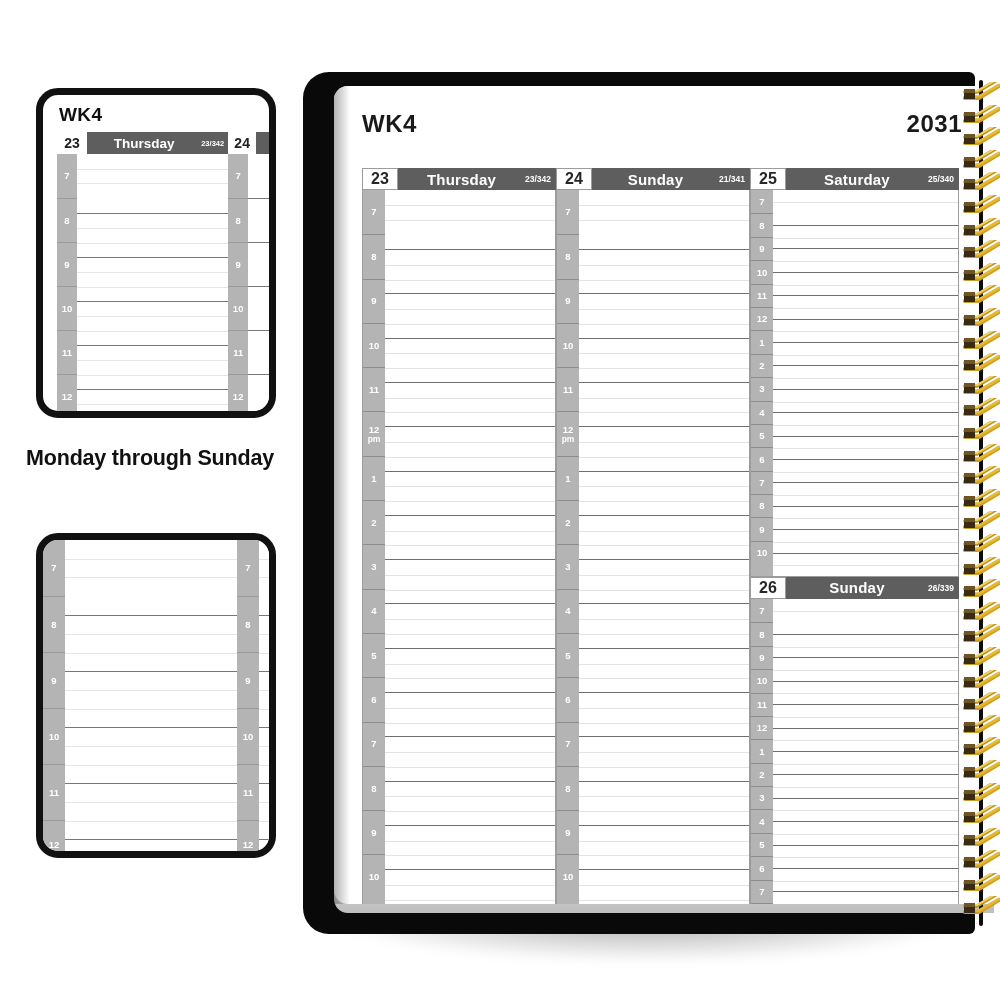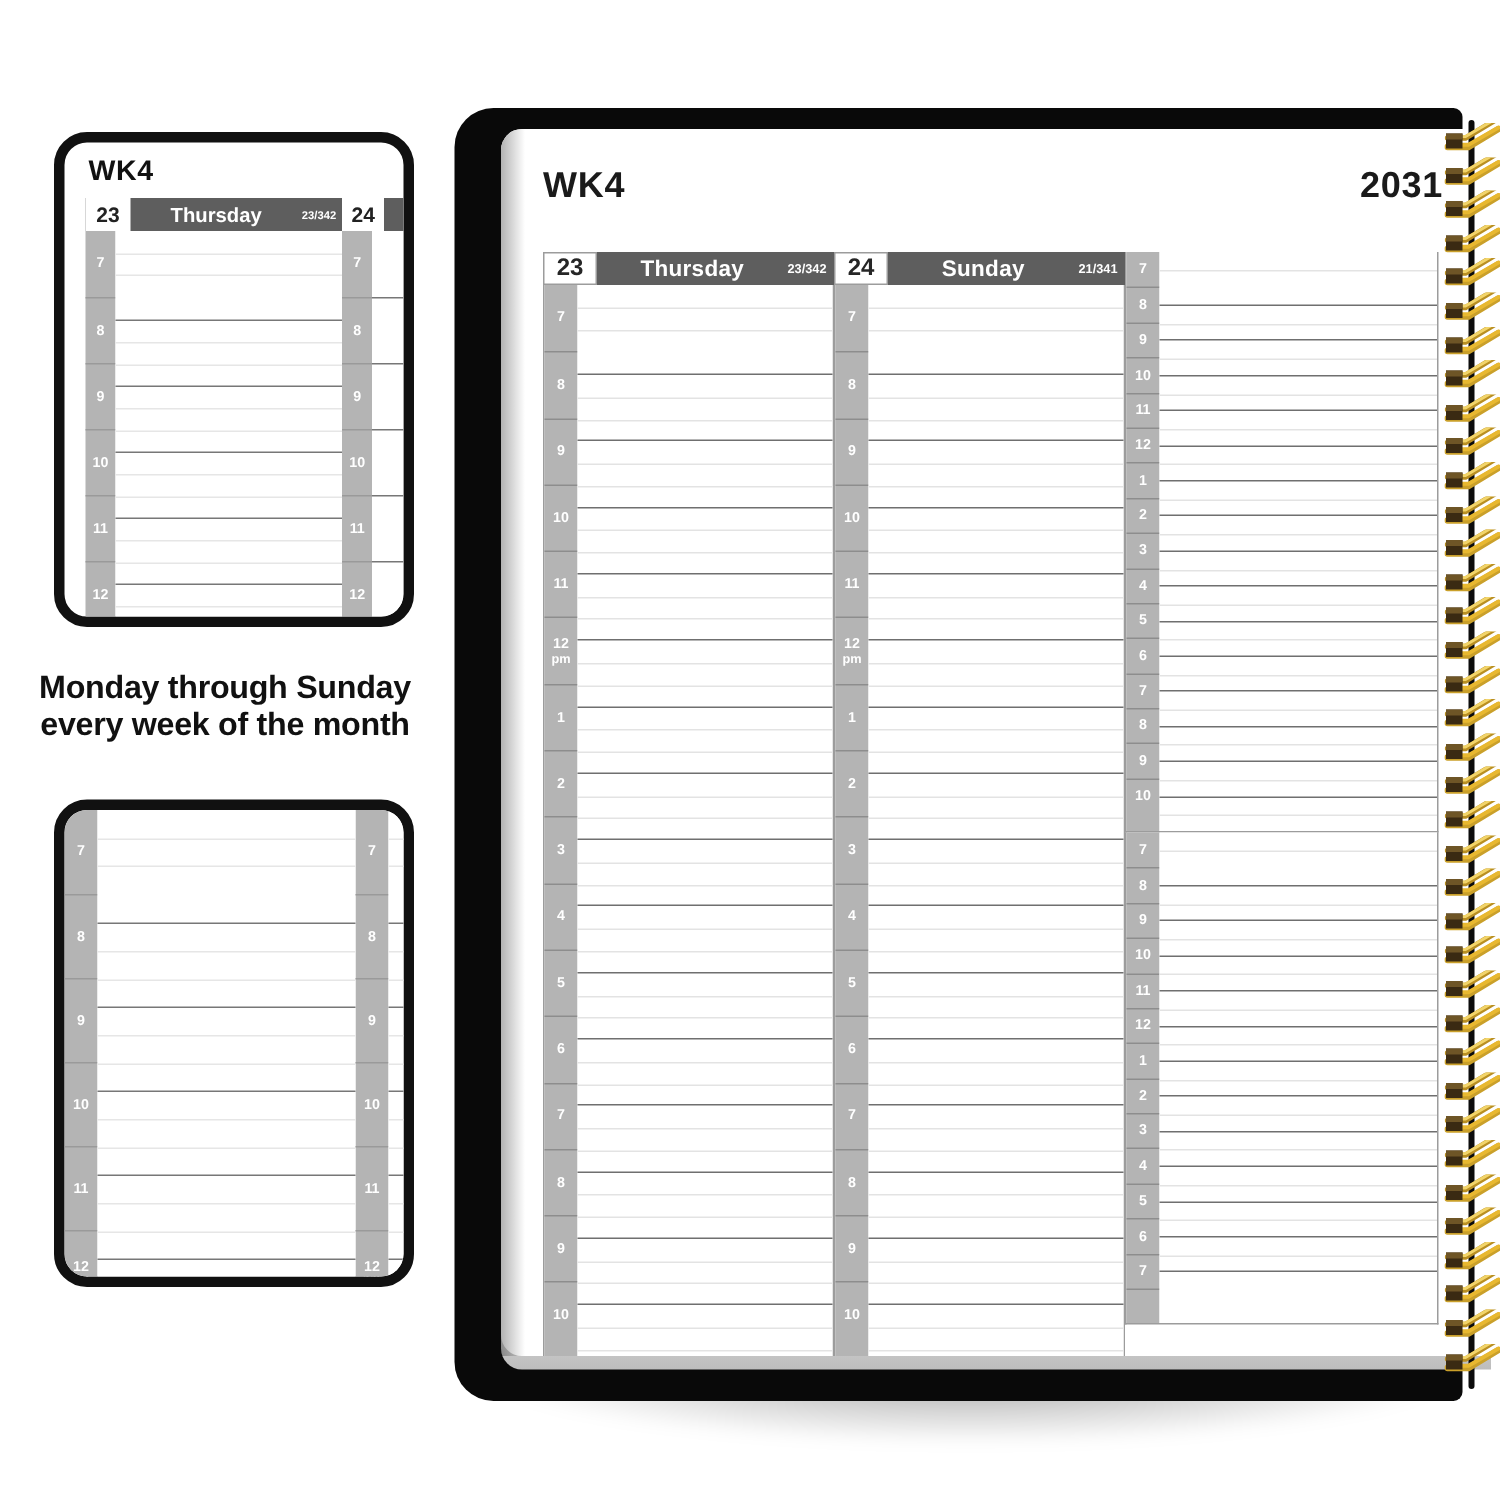--- a/index.html
+++ b/index.html
@@ -244,21 +244,20 @@
               <div class="mini-row" style="height: 44px;"></div>
               <div class="mini-row" style="height: 44px;"></div>
               <div class="mini-row" style="height: 44px;"></div>
             </div>
           </div>
         </div>
       </div>
   </div>
   <div class="thumb-caption" id="cap-top">
     <div>Monday through Sunday</div>
-    <div>every week of the month</div>
   </div>
 
   <div class="thumb-card" id="thumb-bottom">
     <div class="mini-grid" id="mini-bottom-grid" style="margin-left: 0px; margin-top: 0px;">
         <div class="mini-body">
           <div class="mini-hours" style="width: 22px;">
             <div class="mini-hour first" style="height: 56px;">
               <span>7</span>
             </div>
             <div class="mini-hour" style="height: 56px;">
@@ -613,20 +612,25 @@
                 <div class="lcell" style="height: 44.3px;">
                   <div class="lsub" style="height: 14.7667px; margin-top: 14.7667px;"></div>
                   <div class="lsub" style="height: 14.7667px; margin-top: 0px;"></div>
                 </div>
               </div>
             </div>
           </div>
         </div>
         <div class="col col-sat">
           <div>
+            <div class="dayhdr">
+              <div class="daybox">25</div>
+              <div class="dayname">Saturday</div>
+              <div class="dayfrac">25/340</div>
+            </div>
             <div class="daybody">
               <div class="hourcol">
                 <div class="hcell first" style="height: 23.4px;">
                   <span>7</span>
                 </div>
                 <div class="hcell" style="height: 23.4px;">
                   <span>8</span>
                 </div>
                 <div class="hcell" style="height: 23.4px;">
                   <span>9</span>
@@ -717,20 +721,25 @@
                 <div class="lcell" style="height: 23.4px;">
                   <div class="lsub" style="height: 11.7px; margin-top: 11.7px;"></div>
                 </div>
                 <div class="lcell" style="height: 23.4px;">
                   <div class="lsub" style="height: 11.7px; margin-top: 11.7px;"></div>
                 </div>
               </div>
             </div>
           </div>
           <div>
+            <div class="dayhdr">
+              <div class="daybox">26</div>
+              <div class="dayname">Sunday</div>
+              <div class="dayfrac">26/339</div>
+            </div>
             <div class="daybody">
               <div class="hourcol">
                 <div class="hcell first" style="height: 23.4px;">
                   <span>7</span>
                 </div>
                 <div class="hcell" style="height: 23.4px;">
                   <span>8</span>
                 </div>
                 <div class="hcell" style="height: 23.4px;">
                   <span>9</span>

